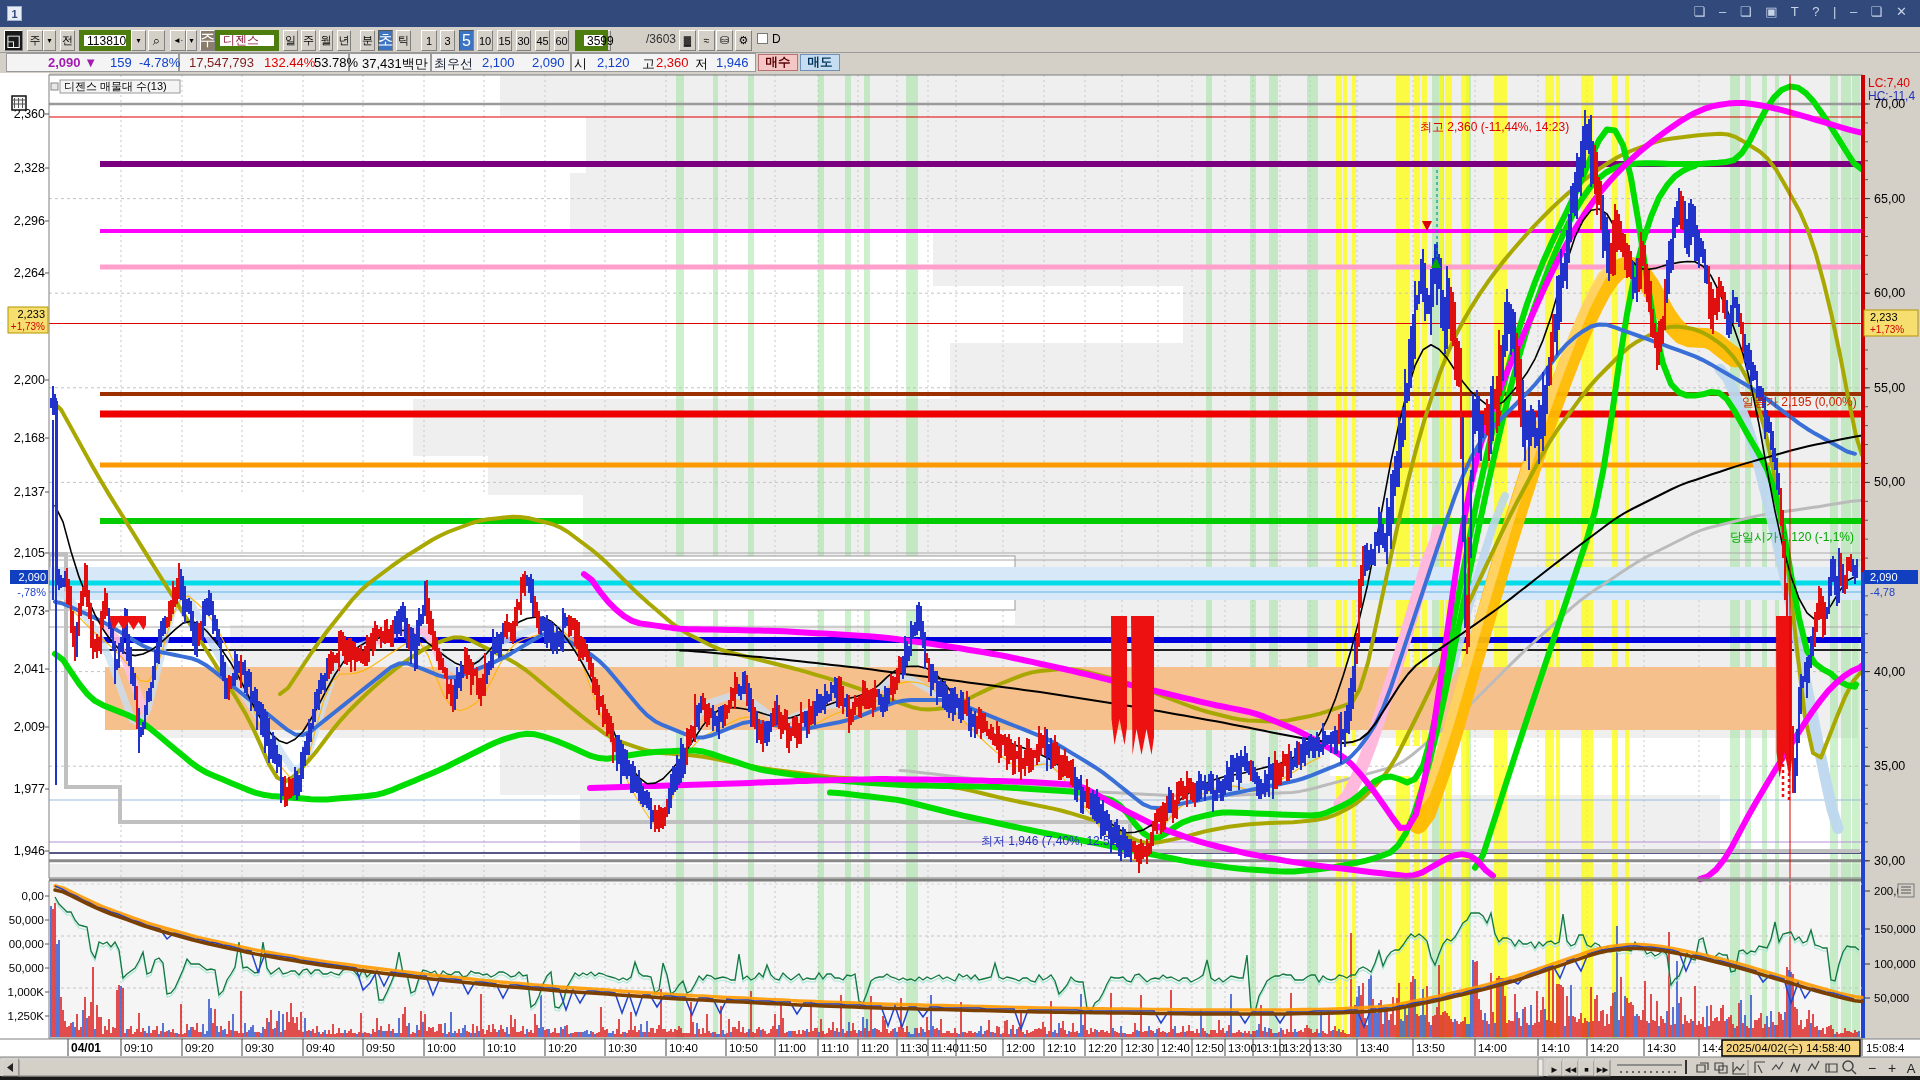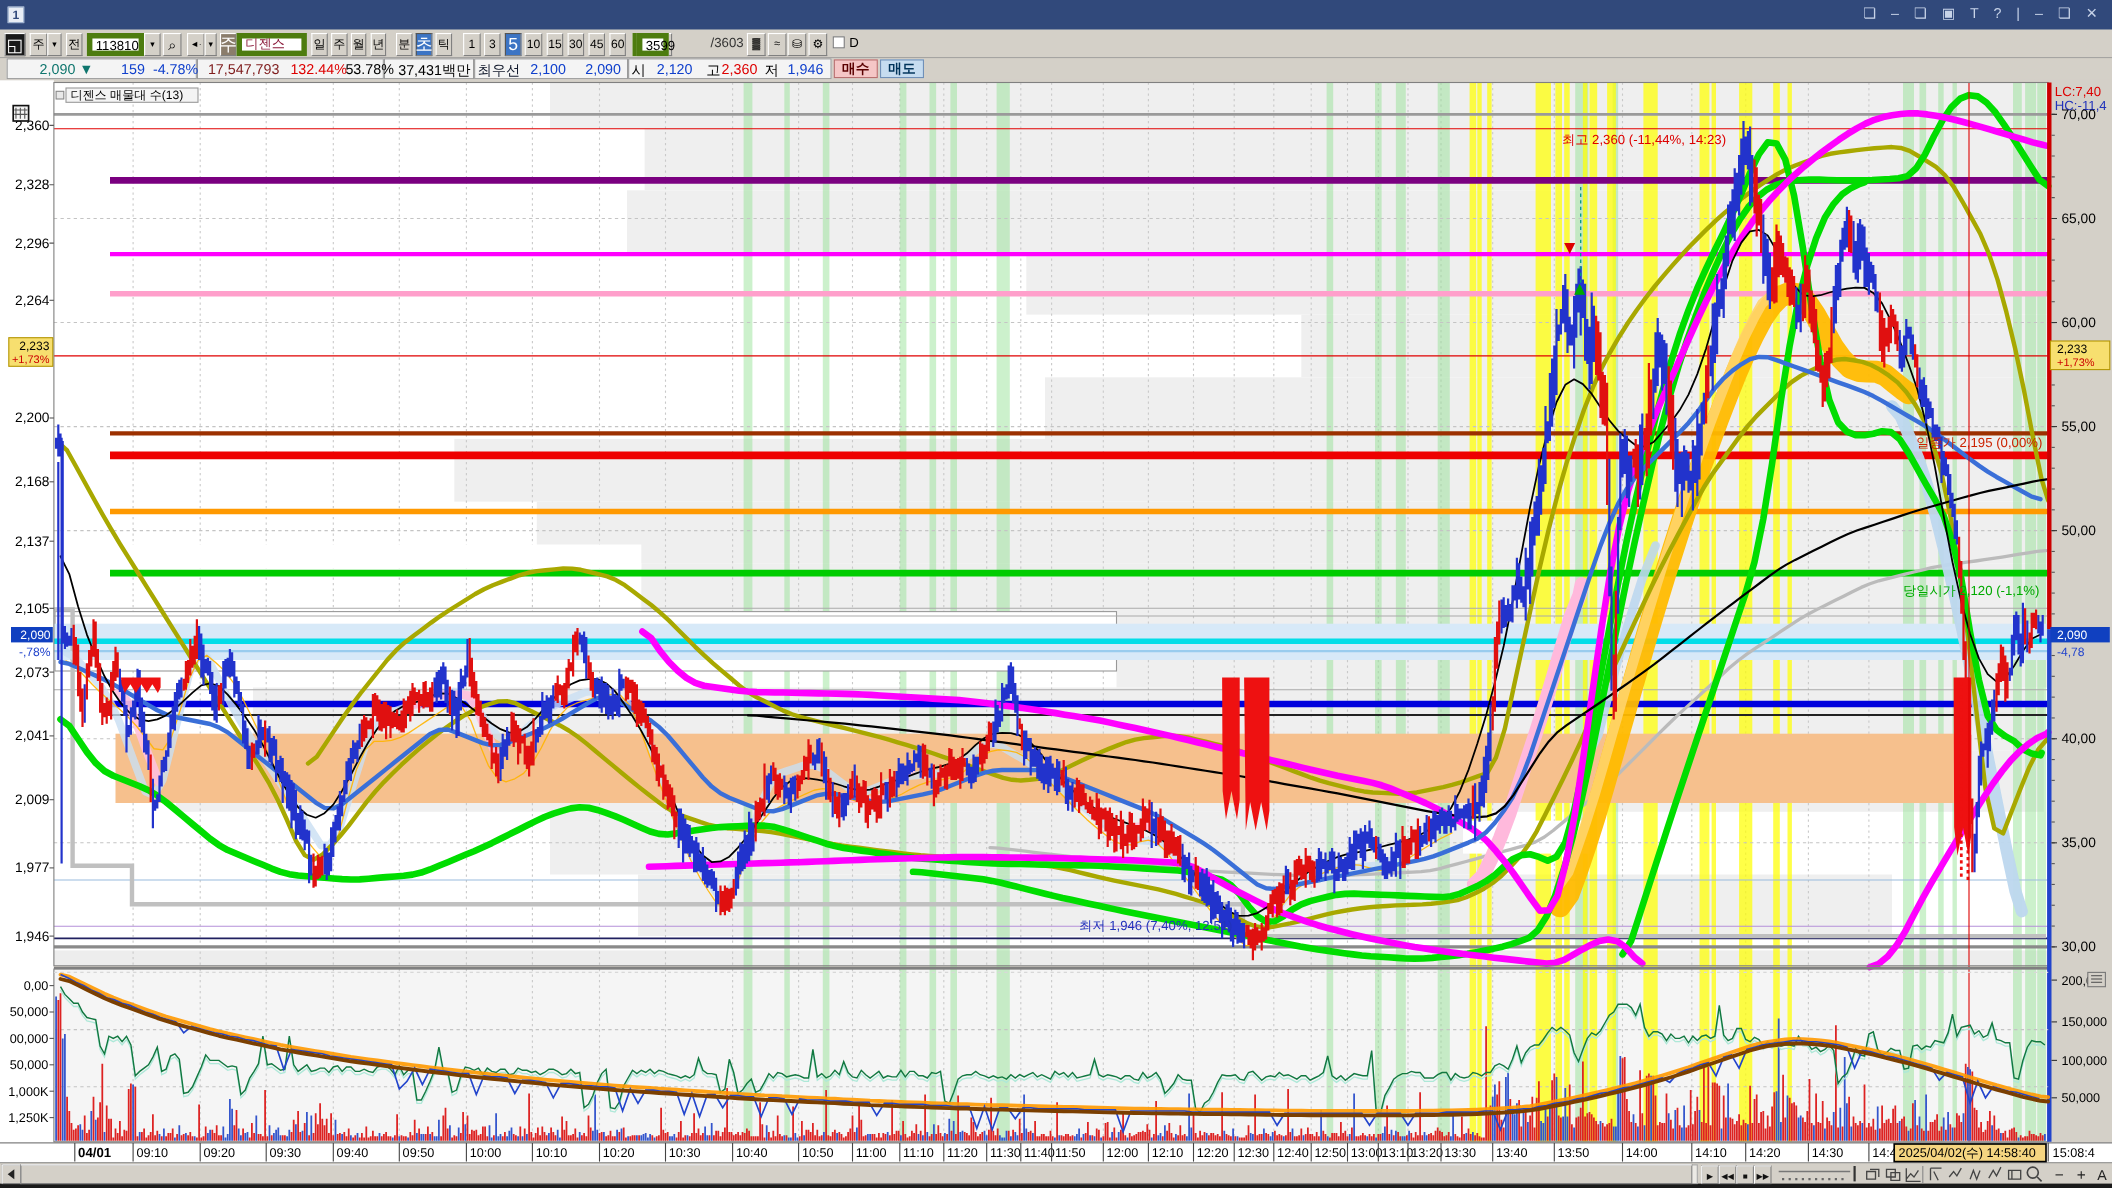--- a/index.html
+++ b/index.html
@@ -58,21 +58,21 @@
   </div>
 <div class="infobar">
 <div class="ibox" style="left:6px;width:173px"></div>
 <div class="ibox" style="left:179px;width:170px"></div>
 <div class="ibox" style="left:349px;width:82px"></div>
 <div class="ibox" style="left:431px;width:140px"></div>
 <div class="ibox" style="left:571px;width:185px"></div>
 <div class="btnb" style="left:758px;width:40px;background:#F5C6C6;border:1px solid #B87070;color:#5A0000">매수</div>
 <div class="btnb" style="left:800px;width:40px;background:#C6DCF0;border:1px solid #7090B8;color:#00335A">매도</div>
 <div style="position:absolute;left:0;top:1.5px;width:756px;height:16px">
-      <span style="position:absolute;left:36px;color:#0f766e;font-weight:normal">2,090 ▼</span>
+      <span style="position:absolute;left:48px;color:#a21caf;font-weight:bold">2,090 ▼</span>
       <span style="position:absolute;left:110px;color:#1040CC">159</span>
       <span style="position:absolute;left:139px;color:#1040CC">-4.78%</span>
       <span style="position:absolute;left:189px;color:#7f1d1d">17,547,793</span>
       <span style="position:absolute;left:264px;color:#DD0000">132.44%</span>
       <span style="position:absolute;left:314px;color:#000">53.78%</span>
       <span style="position:absolute;left:362px;color:#000">37,431백만</span>
       <span style="position:absolute;left:434px;color:#0f172a">최우선</span>
       <span style="position:absolute;left:482px;color:#1040CC">2,100</span>
       <span style="position:absolute;left:532px;color:#1040CC">2,090</span>
       <span style="position:absolute;left:574px;color:#000">시</span>

